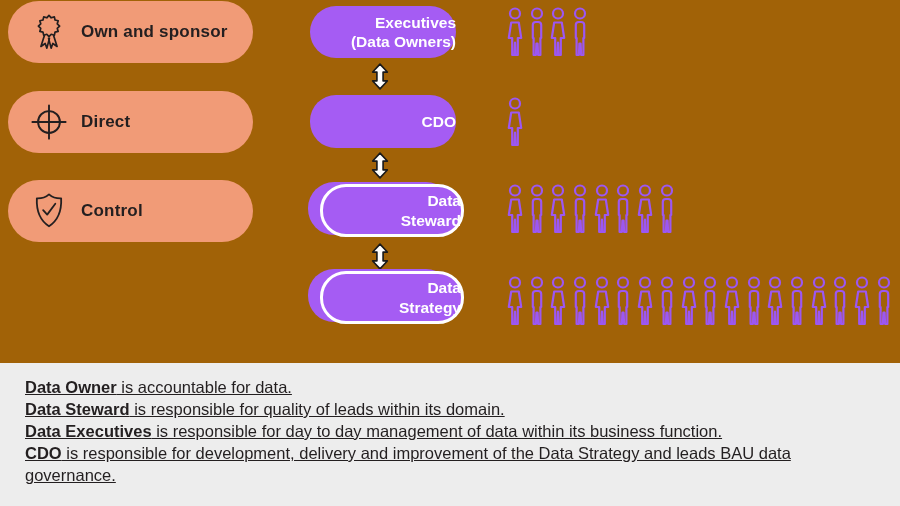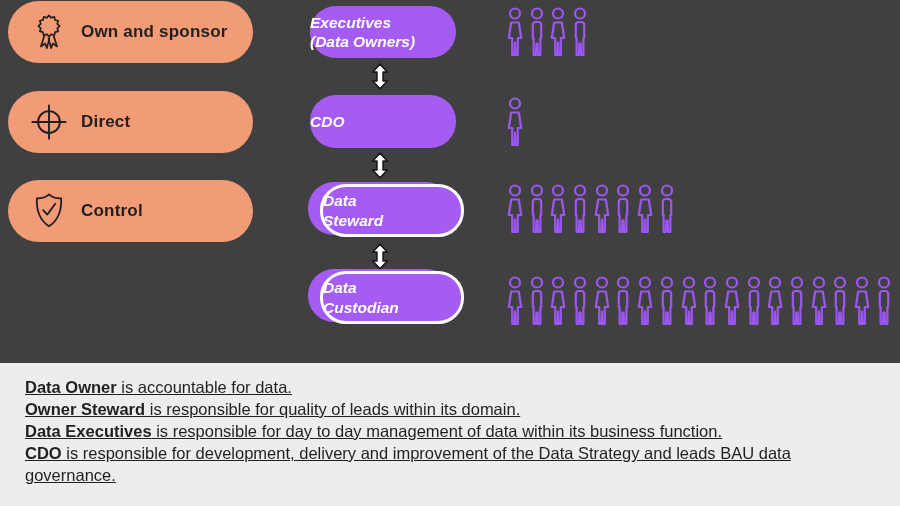--- a/index.html
+++ b/index.html
@@ -1,30 +1,30 @@
 <!DOCTYPE html>
 <html style="--orange: #F19B77; --purple: #A55CF3; --graybox: #EDEDED;"><head>
 <meta charset="utf-8">
 <style>
   html,body{margin:0;padding:0;background:#fff;}
-  .canvas{position:relative;width:900px;height:506px;background:#404040;
+  .canvas{position:relative;width:900px;height:506px;background:#a16207;
           font-family:"Liberation Sans",sans-serif;overflow:hidden;}
 
   
   .pill{position:absolute;left:8px;width:245px;height:62px;border-radius:31px;
         background:var(--orange);display:flex;align-items:center;}
   .role-icon{margin-left:18px;width:46px;height:48px;flex:none;display:flex;
              align-items:center;justify-content:center;}
   .role-icon svg{stroke:#231f20;fill:none;stroke-width:2;stroke-linejoin:round;stroke-linecap:round;}
   .role-label{margin-left:9px;font-weight:bold;font-size:17px;color:#231f20;letter-spacing:.2px;}
 
   
   .node{background:var(--purple);color:#fff;font-weight:bold;font-size:15.5px;
-        text-align:left;display:flex;flex-direction:column;justify-content:center;
-        line-height:1.25;border-radius:26px;font-style:italic;}
+        text-align:right;display:flex;flex-direction:column;justify-content:center;
+        line-height:1.25;border-radius:26px;}
   .node span{display:block;}
   .node.single{position:absolute;left:310px;width:146px;}
   .stack{position:absolute;left:308px;width:160px;height:64px;}
   .stack .back{position:absolute;left:0;top:0;width:144px;height:53px;border-radius:26px;
                background:var(--purple);}
   .stack .front{position:absolute;left:12px;top:2px;width:144px;height:53px;border-radius:26px;
                 border:3px solid #ffffff;box-sizing:border-box;}
 
   
   .arrow{position:absolute;left:369px;width:22px;height:27px;}
@@ -104,21 +104,21 @@
   </div>
 
   <svg class="arrow" style="top:243px" viewBox="0 0 22 28">
     <path d="M11 1.2 L18.6 9.4 H14.2 V18.6 H18.6 L11 26.8 L3.4 18.6 H7.8 V9.4 H3.4 Z" fill="#ffffff" stroke="#1a1a1a" stroke-width="1.7" stroke-linejoin="round"></path>
   </svg>
 
   <div class="stack" style="top:269px">
     <div class="back"></div>
     <div class="node front">
       <span>Data</span>
-      <span>Custodian</span>
+      <span>Strategy</span>
     </div>
   </div>
 
   <div class="people" style="top:7px">
       <svg class="fig" viewBox="0 0 20 50">
         <circle cx="10" cy="6.5" r="5" stroke="#9C57F2"></circle>
         <path d="M6.2 15.5 L3.8 31 L7.2 31 L7.2 48 L9.4 48 L10 35.5 L10.6 48 L12.8 48 L12.8 31 L16.2 31 L13.8 15.5 Z" stroke="#9C57F2"></path>
       </svg>
       <svg class="fig" viewBox="0 0 20 50">
         <circle cx="10" cy="6.5" r="5" stroke="#9C57F2"></circle>
@@ -244,19 +244,19 @@
       </svg>
       <svg class="fig" viewBox="0 0 20 50">
         <circle cx="10" cy="6.5" r="5" stroke="#9C57F2"></circle>
         <path d="M5.8 18 Q5.8 15 8.8 15 L11.2 15 Q14.2 15 14.2 18 L14.2 31 L13.4 31 L13.4 48 L11.1 48 L10.6 36.5 L9.4 36.5 L8.9 48 L6.6 48 L6.6 31 L5.8 31 Z" stroke="#9C57F2"></path>
       </svg>
     </div>
 
   <div class="legend">
     <div class="legend-inner">
       <div><b>Data Owner</b><span> is accountable for data.</span></div>
-      <div><b>Owner Steward</b><span> is responsible for quality of leads within its domain.</span></div>
+      <div><b>Data Steward</b><span> is responsible for quality of leads within its domain.</span></div>
       <div><b>Data Executives</b><span> is responsible for day to day management of data within its business function.</span></div>
       <div><b>CDO</b><span> is responsible for development, delivery and improvement of the Data Strategy and leads BAU data governance.</span></div>
     </div>
   </div>
 
 </div>
 
 </body></html>

